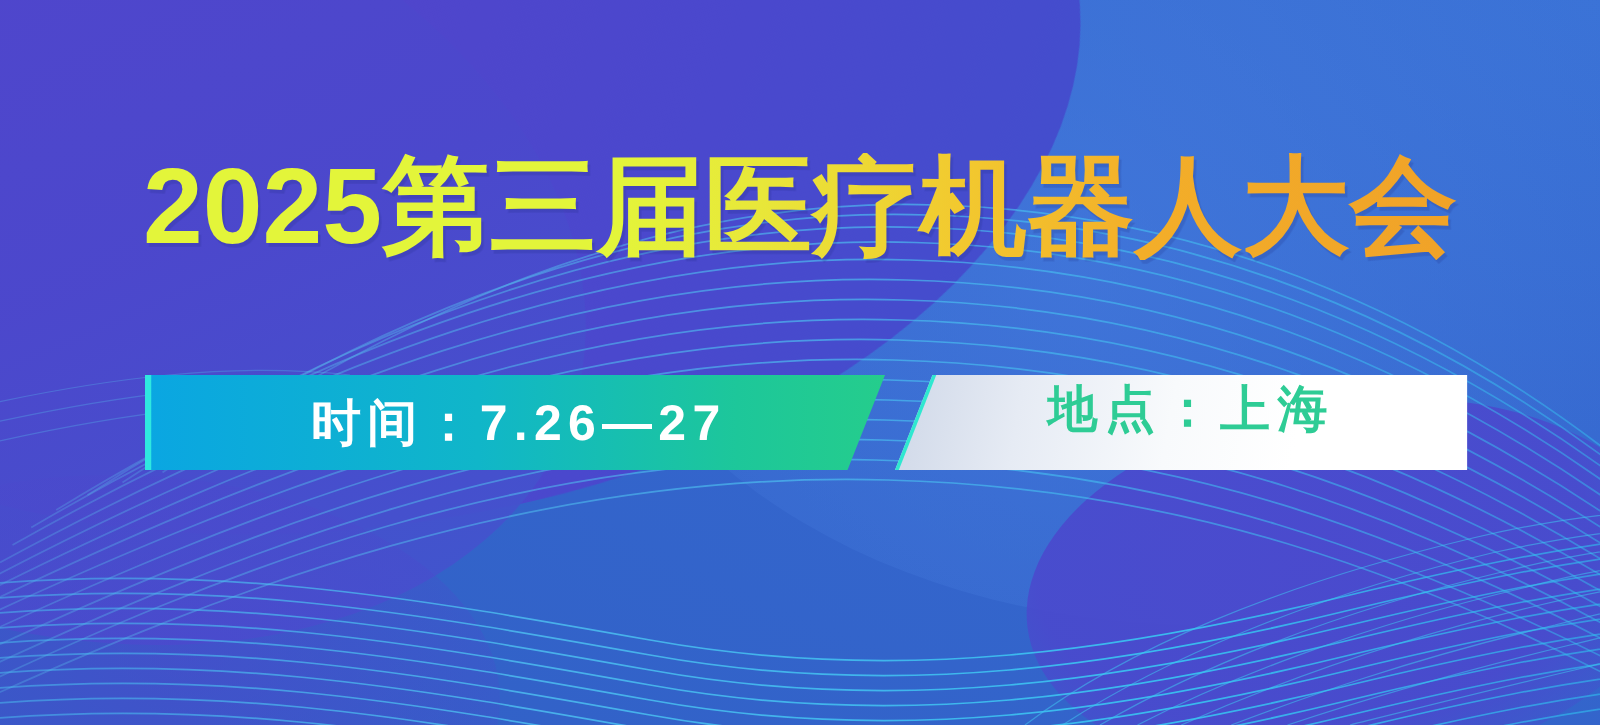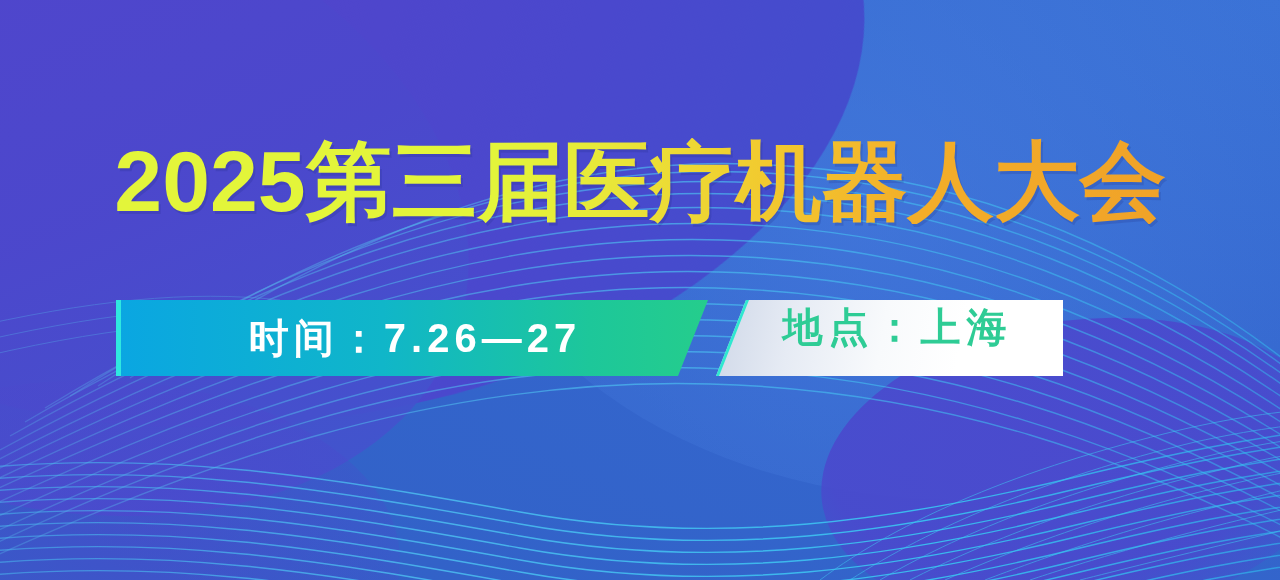--- a/index.html
+++ b/index.html
@@ -81,21 +81,20 @@
     height: 580px;
   }
 
   
   .title-wrap {
     position: absolute;
     left: 0;
     top: 122px;
     width: 1280px;
     text-align: center;
-    margin-top: 16px;
   }
   .title {
     display: inline-block;
     font-size: 86px;
     line-height: 1;
     font-weight: 700;
     letter-spacing: 0px;
     white-space: nowrap;
     background-image: linear-gradient(95deg,
         #e3f53a 0%,
@@ -110,21 +109,21 @@
     -webkit-text-fill-color: transparent;
     text-shadow: none;
     filter: drop-shadow(2px 3px 0 rgba(30,40,120,.18));
   }
 
   
   .info-bar {
     position: absolute;
     left: 116px;
     top: 300px;
-    width: 947px;
+    width: 1058px;
     height: 76px;
     display: flex;
     overflow: hidden;
     gap: 38px;
   }
   .info-time {
     position: relative;
     flex: 0 0 592px;
     height: 76px;
     background: linear-gradient(90deg, #0aa6e2 0%, #10b6c9 45%, #1dc79a 80%, #25cd8c 100%);

